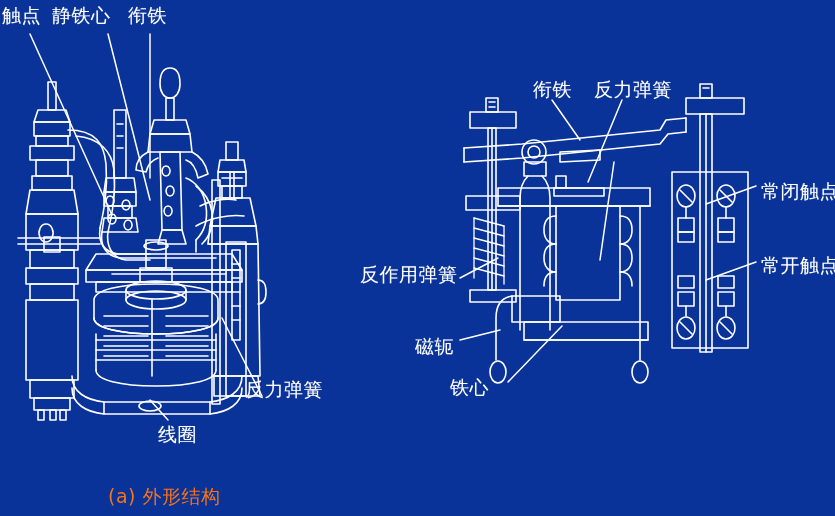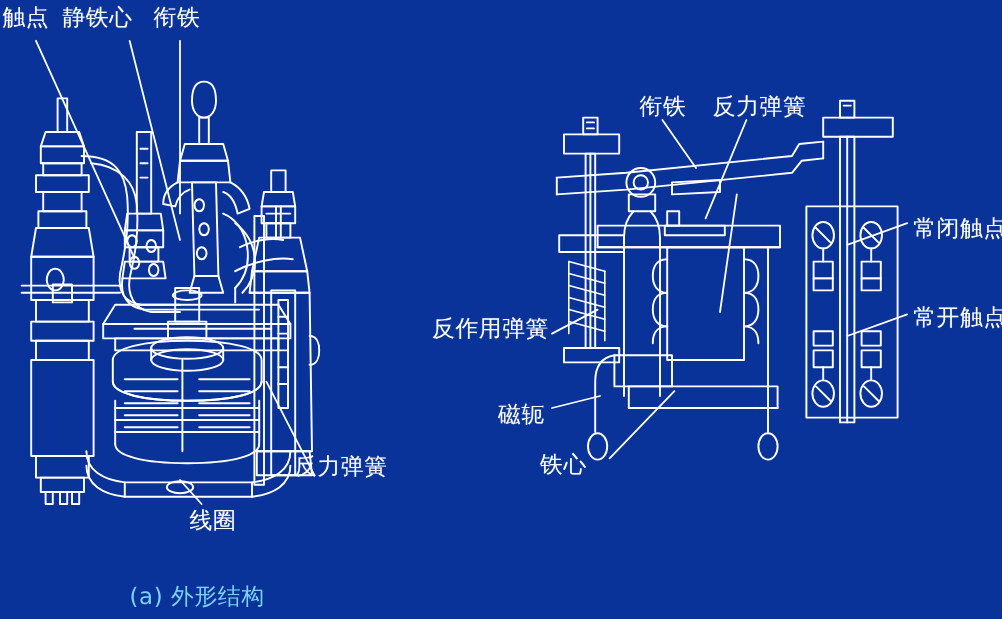--- a/index.html
+++ b/index.html
@@ -52,21 +52,21 @@
     position: absolute;
     color: #ffffff;
     font-size: 19px;
     line-height: 1.05;
     white-space: nowrap;
     letter-spacing: 0.5px;
     text-shadow: 0 0 1px rgba(255,255,255,0.25);
   }
   .caption {
     position: absolute;
-    color: #7dd3fc;
+    color: #f97316;
     font-size: 19px;
     white-space: nowrap;
     letter-spacing: 0.5px;
   }
   .watermark {
     position: absolute;
     color: #f2f2f2;
     font-size: 19px;
     white-space: nowrap;
     letter-spacing: 0.5px;

